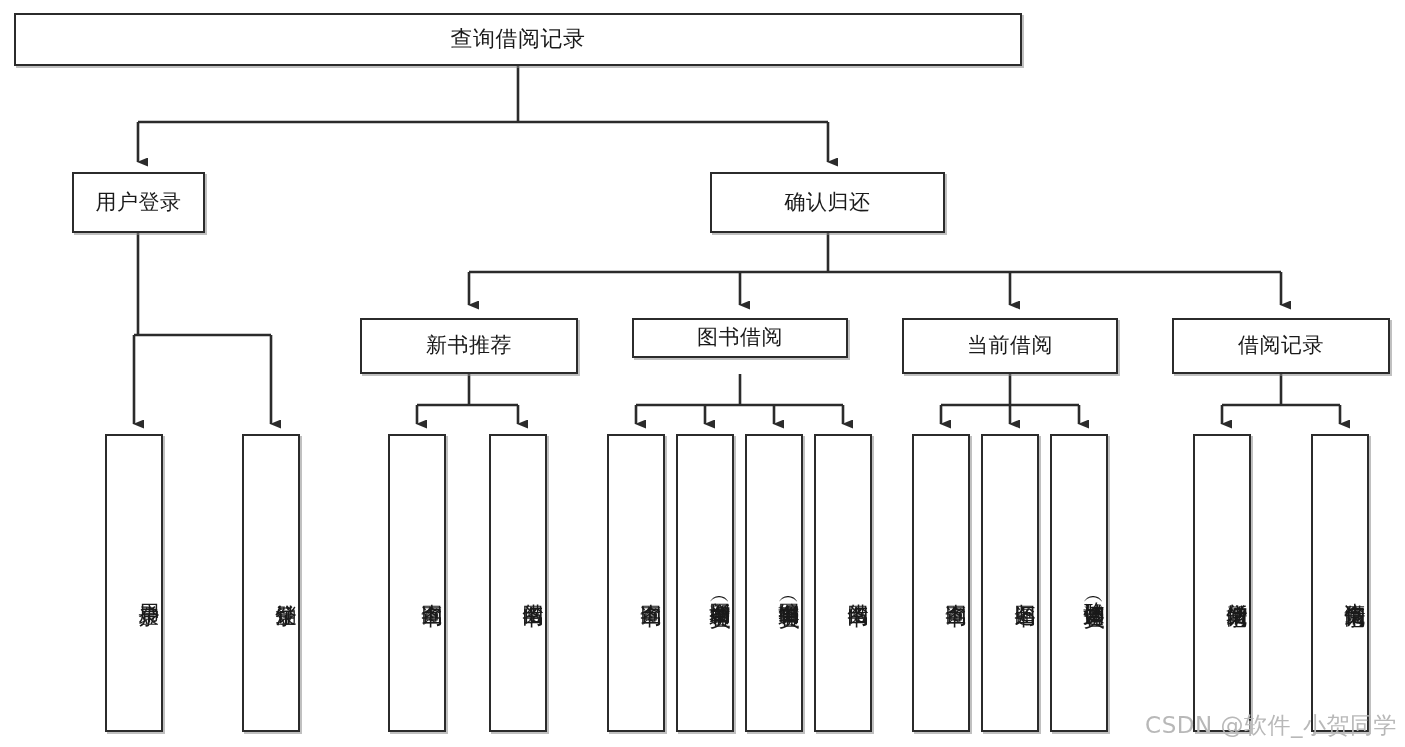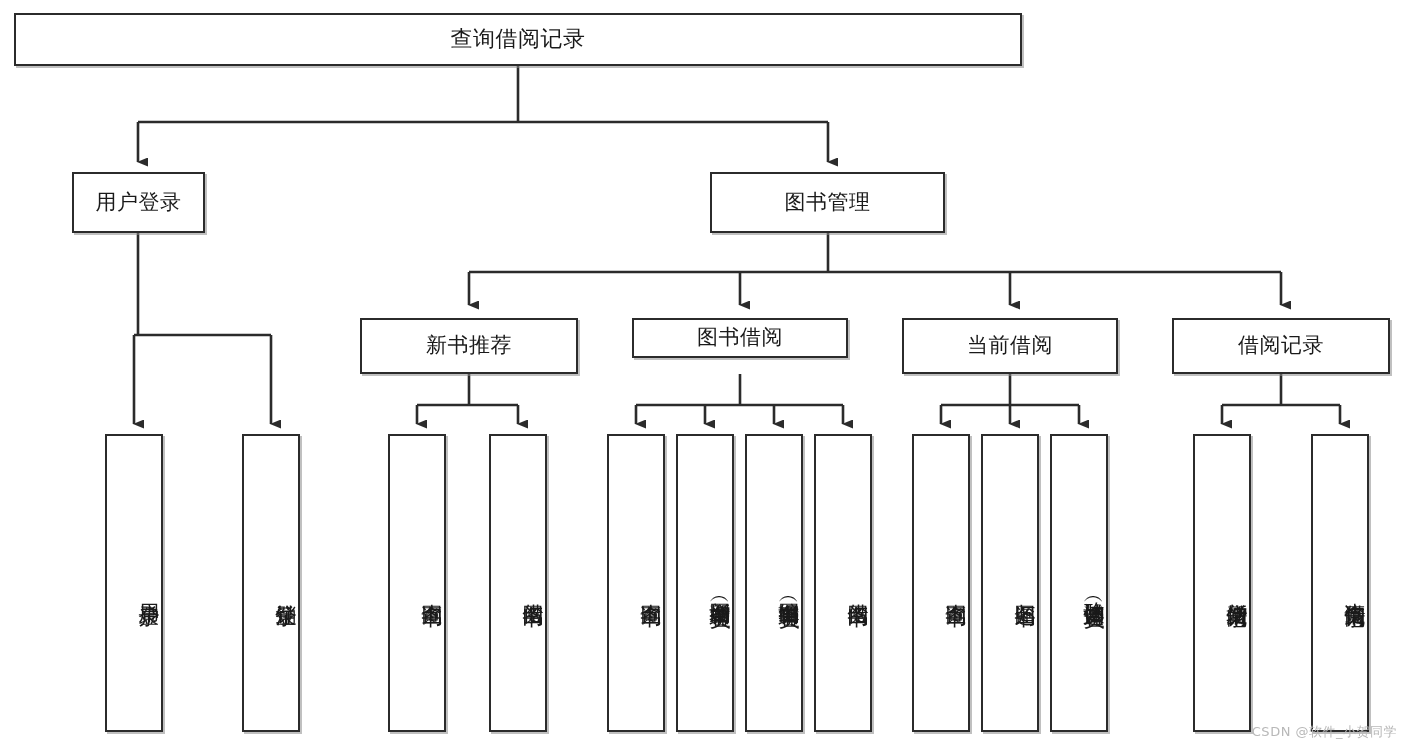--- a/index.html
+++ b/index.html
@@ -54,21 +54,21 @@
     letter-spacing: 1px;
     align-items: flex-start;
     justify-content: center;
     padding-top: 12px;
     white-space: nowrap;
   }
   .watermark {
     position: absolute;
     right: 8px;
     bottom: 6px;
-    font-size: 13px;
+    font-size: 23px;
     color: #b8b8b8;
     letter-spacing: 0.5px;
     white-space: nowrap;
     font-family: "DejaVu Sans", "Liberation Sans", sans-serif;
   }
 </style>
 </head>
 <body>
 
 <div id="diagram-root">
@@ -119,21 +119,21 @@
       <line x1="1281" y1="374" x2="1281" y2="405"></line>
       <line x1="1222" y1="405" x2="1340" y2="405"></line>
       <line x1="1222" y1="405" x2="1222" y2="424" marker-end="url(#arrowhead)"></line>
       <line x1="1340" y1="405" x2="1340" y2="424" marker-end="url(#arrowhead)"></line>
     </g>
   </svg>
 
   <div class="node node-h node-root" style="left:14px; top:13px; width:1008px; height:53px;">查询借阅记录</div>
 
   <div class="node node-h" style="left:72px; top:172px; width:133px; height:61px;">用户登录</div>
-  <div class="node node-h" style="left:710px; top:172px; width:235px; height:61px;">图书管理</div>
+  <div class="node node-h" style="left:710px; top:172px; width:235px; height:61px;">确认归还</div>
 
   <div class="node node-h" style="left:360px; top:318px; width:218px; height:56px;">新书推荐</div>
   <div class="node node-h" style="left:632px; top:318px; width:216px; height:40px;">图书借阅</div>
   <div class="node node-h" style="left:1172px; top:318px; width:218px; height:56px;">借阅记录</div>
   <div class="node node-h" style="left:902px; top:318px; width:216px; height:56px;">当前借阅</div>
 
   <div class="node node-v" style="left:105px; top:434px; width:58px; height:298px;">用户登录</div>
   <div class="node node-v" style="left:242px; top:434px; width:58px; height:298px;">注销登录</div>
 
   <div class="node node-v" style="left:388px; top:434px; width:58px; height:298px;">查询图书</div>

